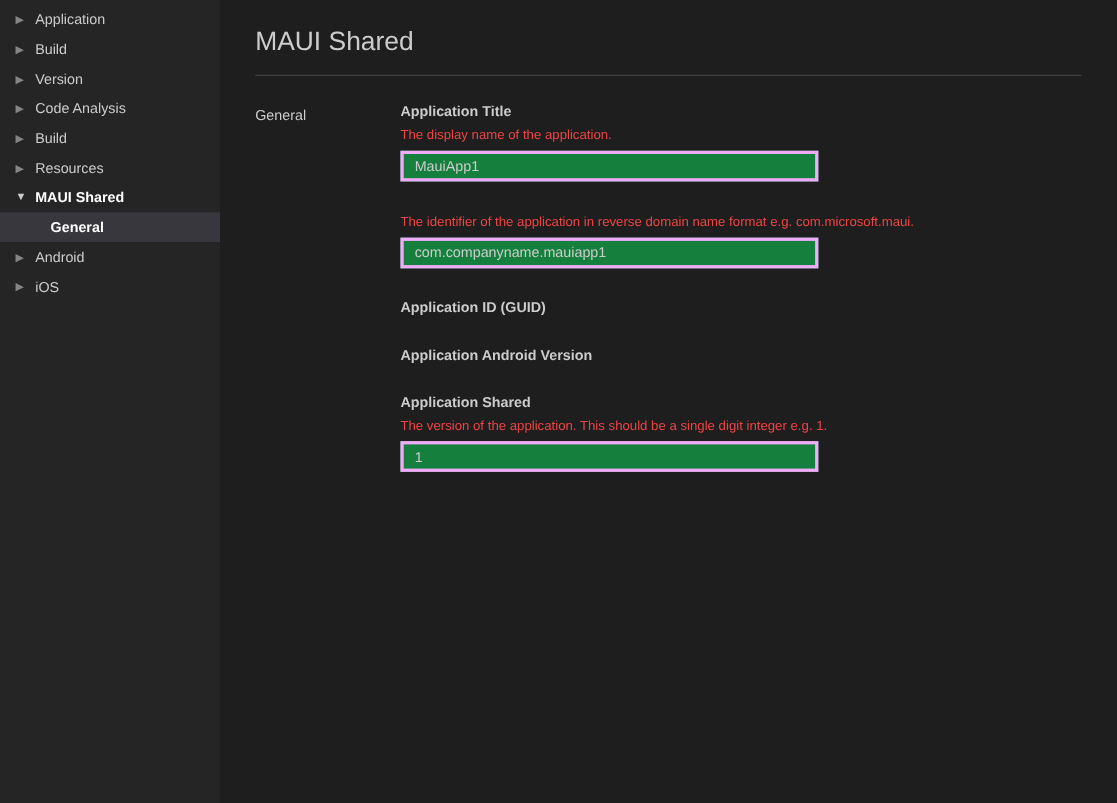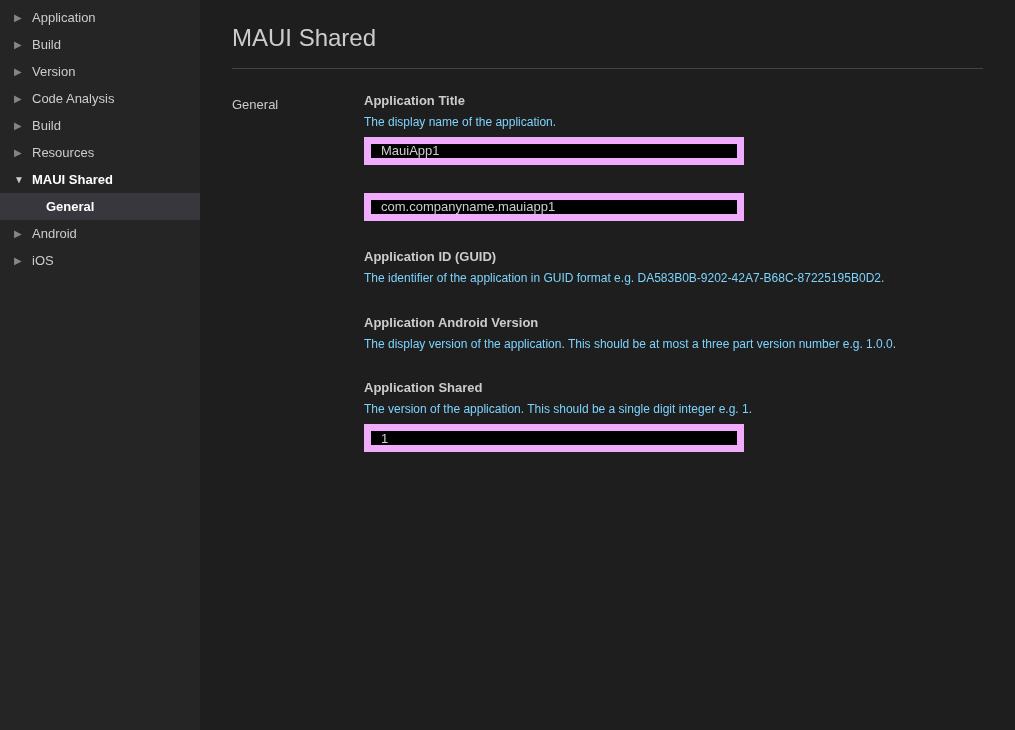--- a/index.html
+++ b/index.html
@@ -102,27 +102,27 @@
     }
 
     .field-title {
       font-size: 13px;
       font-weight: 700;
       color: #cccccc;
     }
 
     .field-desc {
       font-size: 12px;
-      color: #7dd3fc;
+      color: #ef4444;
       line-height: 1.4;
     }
 
     .field-input {
-      background: #000000;
-      border: 7px solid #f0abfc;
+      background: #15803d;
+      border: 3px solid #f0abfc;
       color: #cccccc;
       font-size: 13px;
       padding: 5px 10px;
       width: 380px;
       height: 28px;
       outline: none;
       font-family: 'Segoe UI', sans-serif;
     }
   </style>
 </head>
@@ -178,29 +178,28 @@
   <div class="content-layout">
     <div class="section-label">General</div>
     <div class="fields-column">
 
     <div class="field-group">
           <div class="field-title">Application Title</div>
           <div class="field-desc">The display name of the application.</div>
           <input type="text" class="field-input" value="MauiApp1" style="">
         </div>
         <div class="field-group">
+          <div class="field-desc">The identifier of the application in reverse domain name format e.g. com.microsoft.maui.</div>
           <input type="text" class="field-input" value="com.companyname.mauiapp1" style="">
         </div>
         <div class="field-group">
           <div class="field-title">Application ID (GUID)</div>
-          <div class="field-desc">The identifier of the application in GUID format e.g. DA583B0B-9202-42A7-B68C-87225195B0D2.</div>
         </div>
         <div class="field-group">
           <div class="field-title">Application Android Version</div>
-          <div class="field-desc">The display version of the application. This should be at most a three part version number e.g. 1.0.0.</div>
         </div>
         <div class="field-group">
           <div class="field-title">Application Shared</div>
           <div class="field-desc">The version of the application. This should be a single digit integer e.g. 1.</div>
           <input type="text" class="field-input" value="1" style="">
         </div>
       </div>
   </div>
 </main>
 

